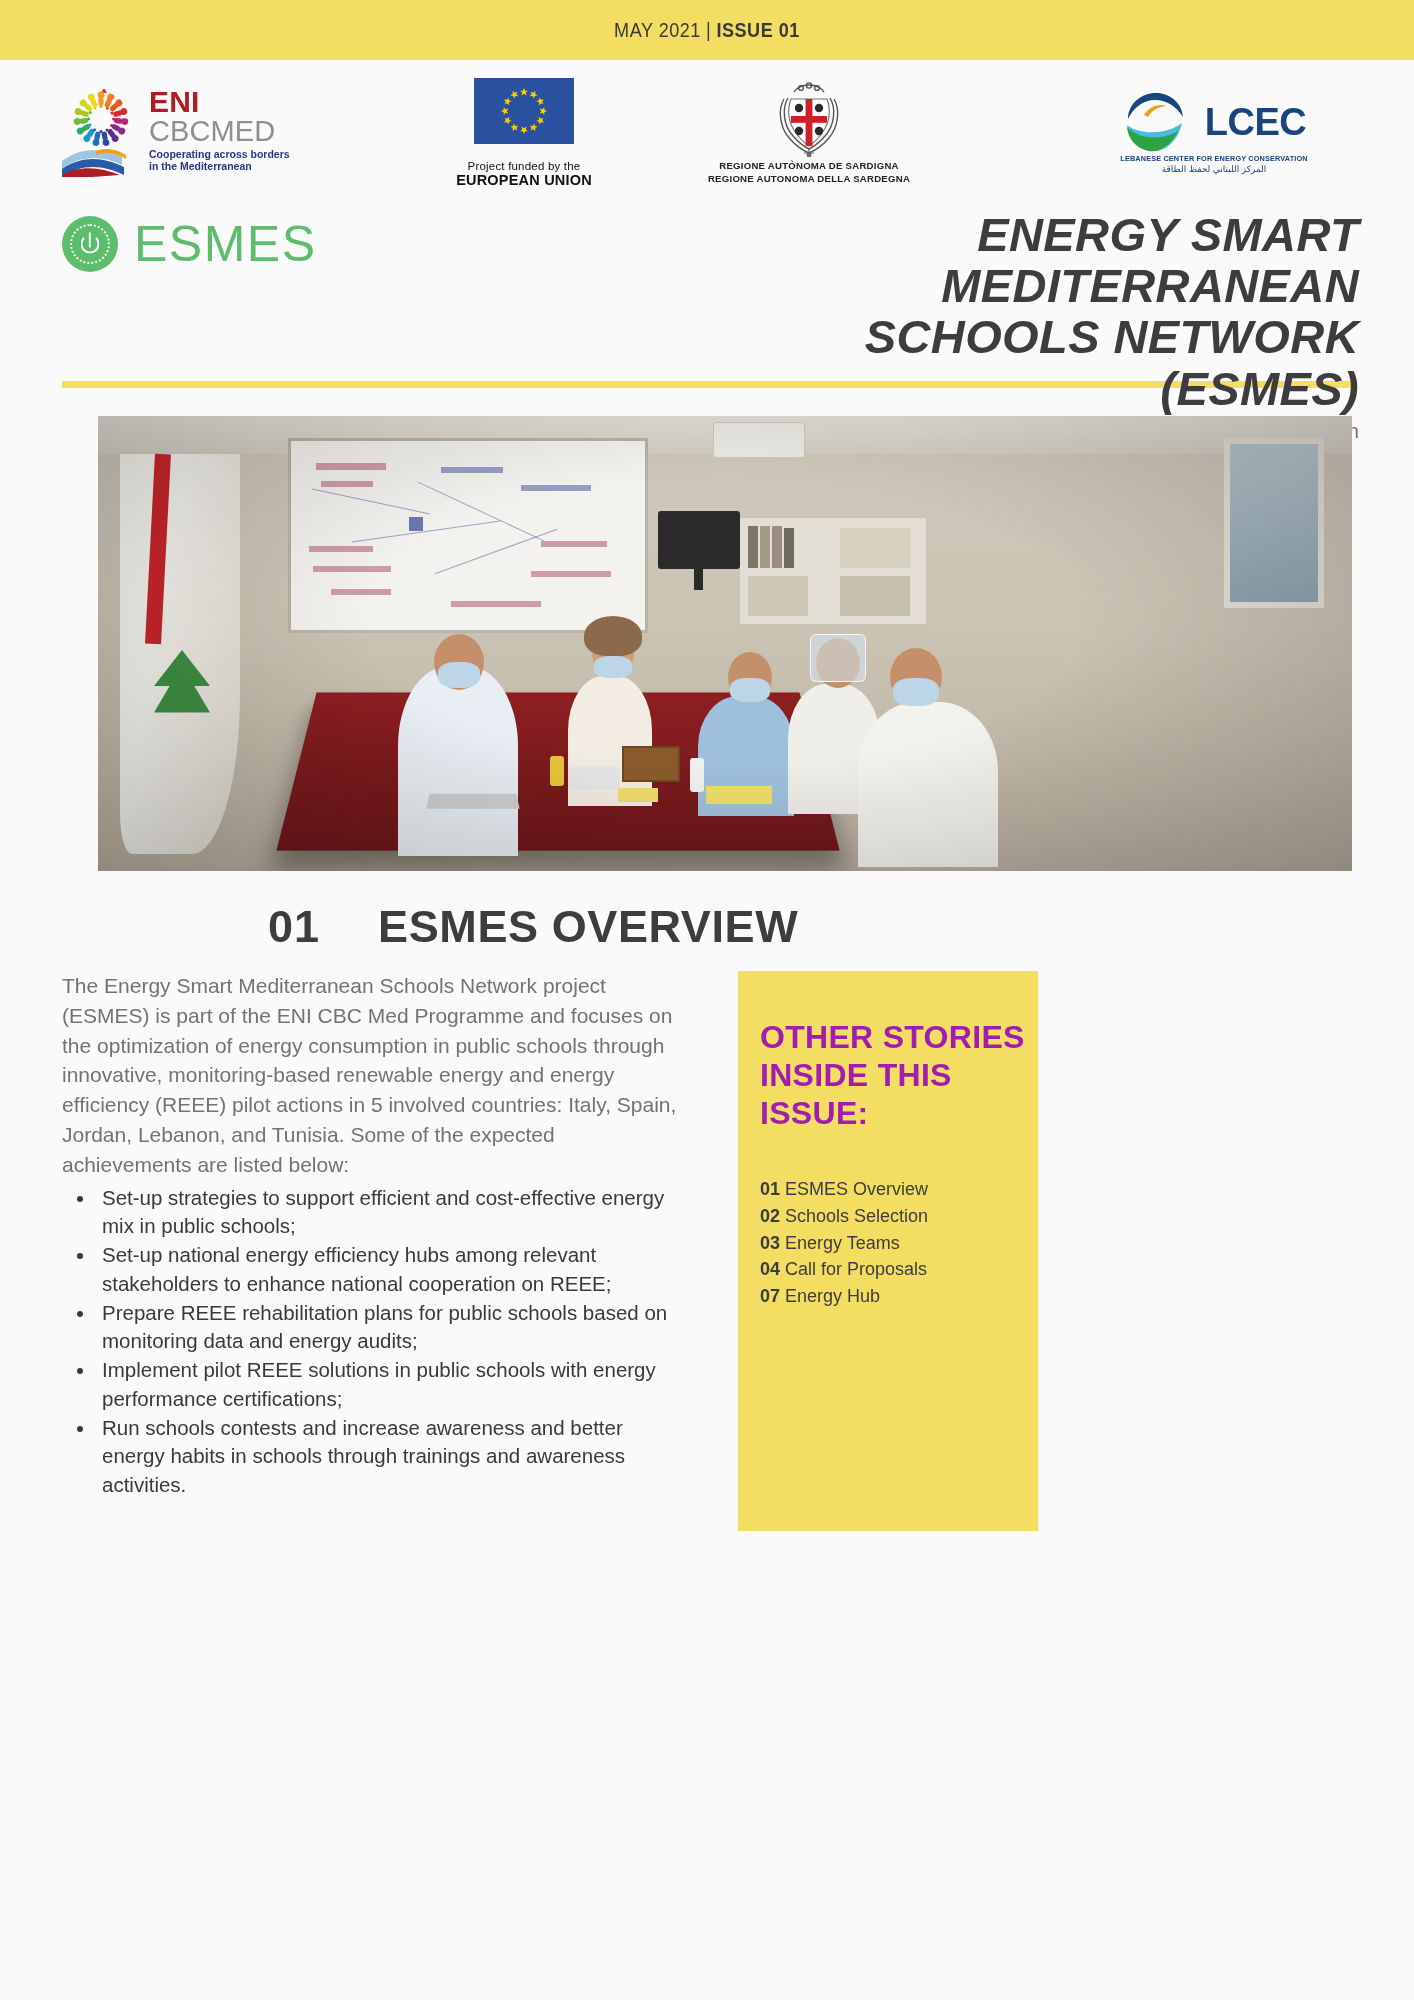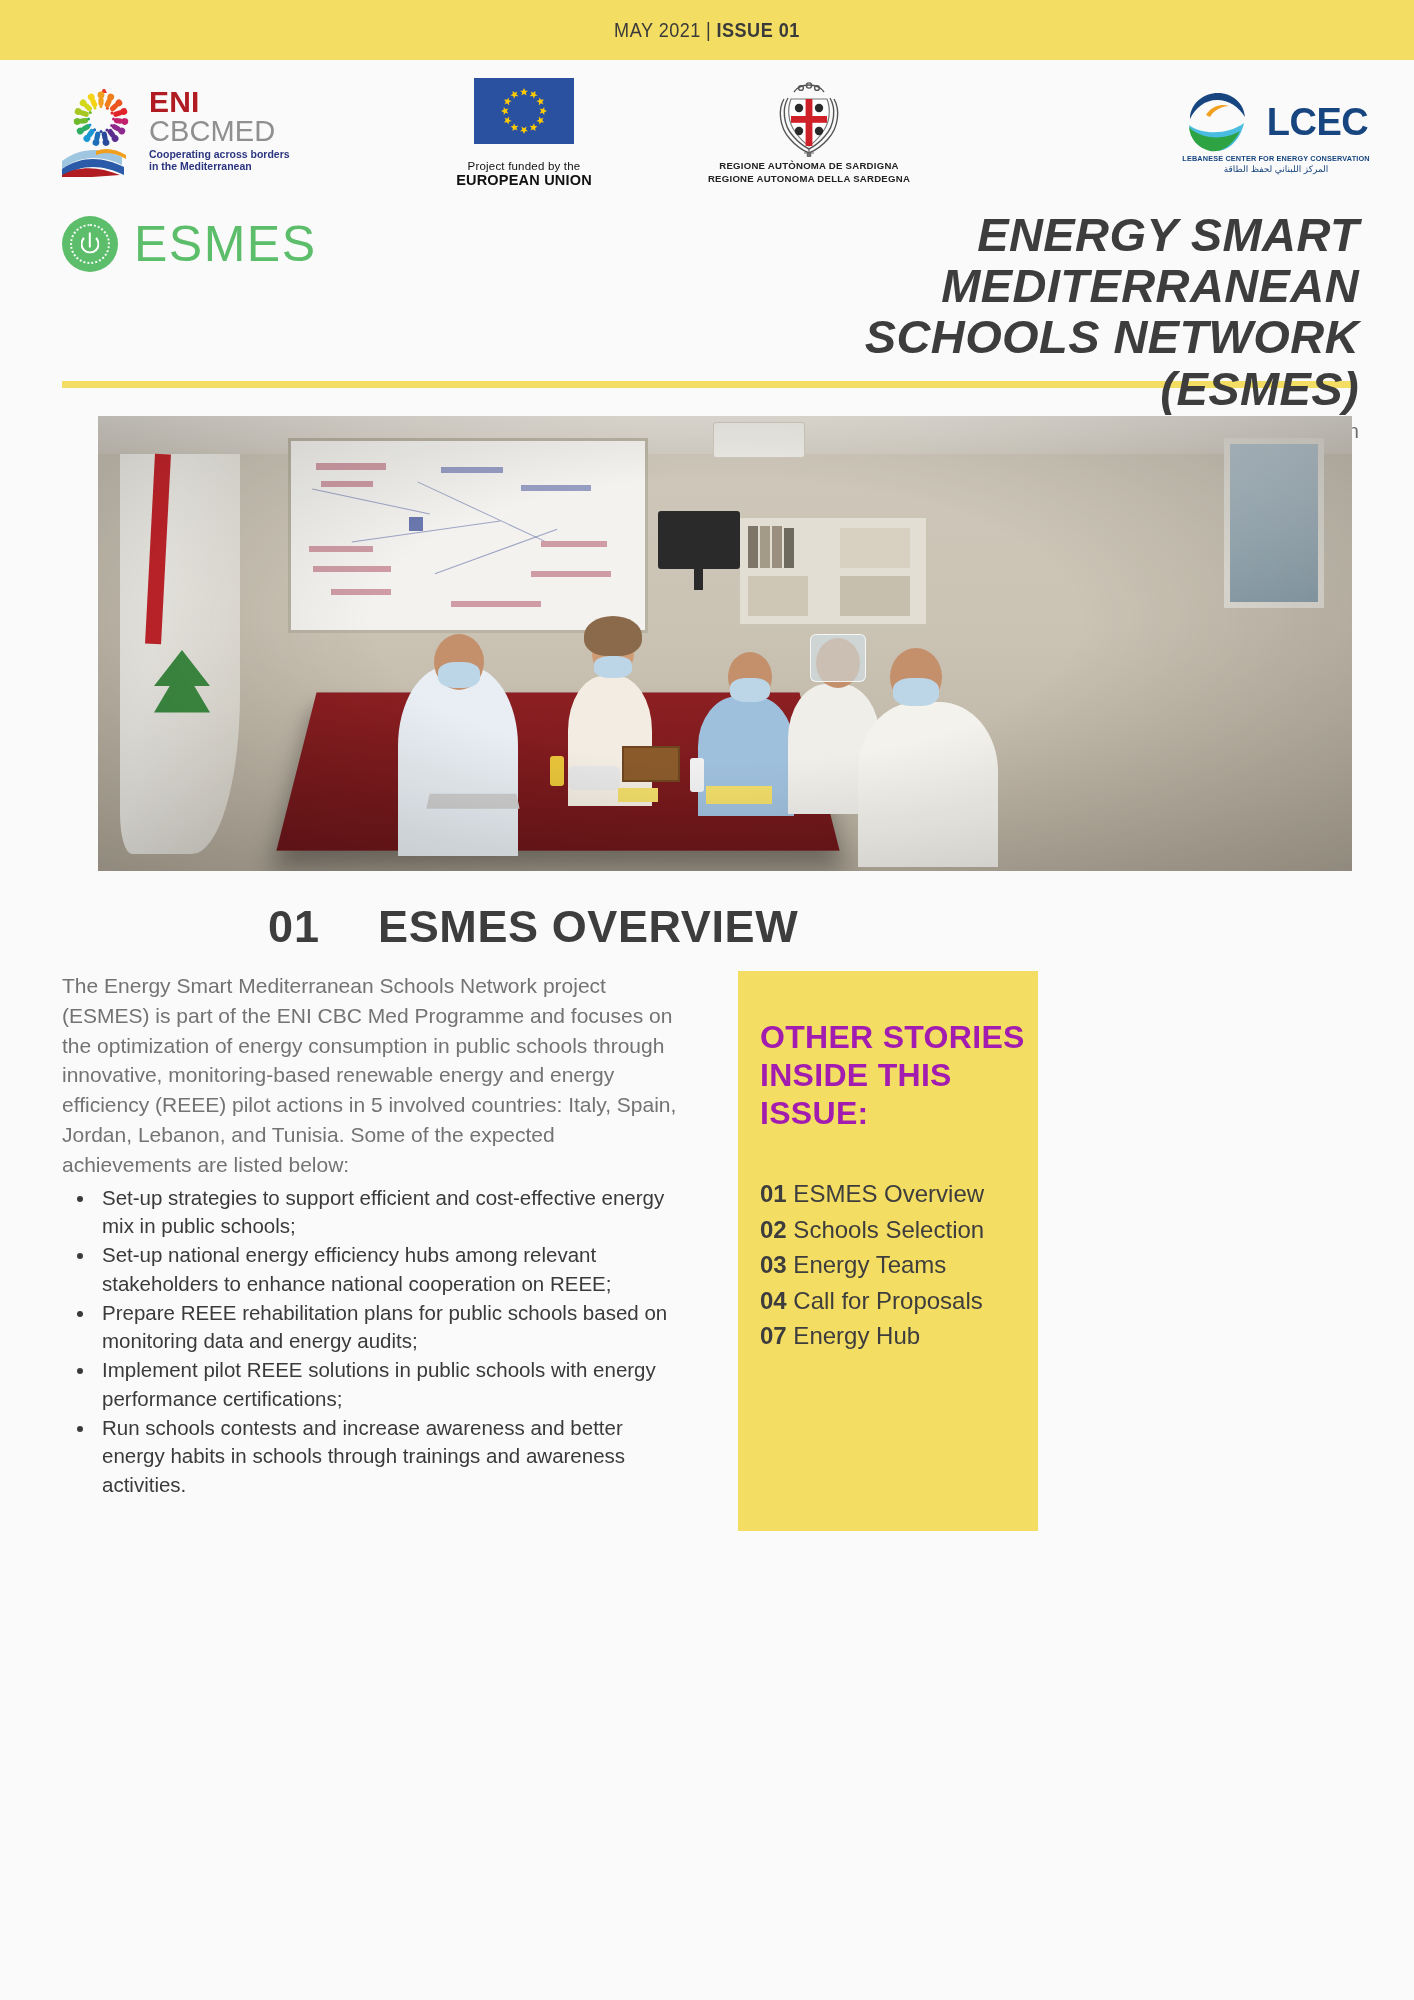--- a/index.html
+++ b/index.html
@@ -21,21 +21,21 @@
     font-size: 21px; letter-spacing: .6px; color: #3a3a3a;
     transform: scaleX(.86); transform-origin: center;
     white-space: nowrap;
   }
   .topbar-text b { font-weight: bold; }
   .topbar-sep { margin: 0 6px; font-weight: 300; }
 
   
   .logorow {
     height: 135px; display: flex; align-items: center;
-    padding: 10px 23px 0 62px; position: relative; justify-content: flex-end;
+    padding: 10px 85px 0 62px; position: relative; justify-content: flex-end;
   }
   .logo-eni { display: flex; align-items: flex-end; gap: 9px; width: 310px; }
   .eni-mark { position: relative; width: 78px; height: 88px; flex: none; }
   .eni-words { padding-bottom: 4px; }
   .eni-red {
     color: #b01c22; font-size: 30px; font-weight: bold;
     line-height: .94; letter-spacing: .2px;
   }
   .eni-gray {
     color: #8f8f8f; font-size: 29px; font-weight: 400;
@@ -199,21 +199,21 @@
     padding: 48px 0 0 22px; align-self: flex-start;
     min-height: 560px;
   }
   .sb-head {
     font-family: "Liberation Sans Narrow","Liberation Sans",sans-serif;
     font-weight: bold; font-size: 32px; line-height: 1.18; color: #a21caf;
     letter-spacing: .3px;
   }
   .sb-list { margin-top: 44px; }
   .sb-item {
-    font-size: 24px; color: #3d3d3d; line-height: 1.48; white-space: nowrap;
+    font-size: 18px; color: #3d3d3d; line-height: 1.48; white-space: nowrap;
   }
   .sb-item b { font-weight: bold; }
   .sb-item span { font-weight: 400; }
 </style>
 </head>
 <body>
 
 <div class="topbar">
   <div class="topbar-text">
     <span>MAY 2021</span><span class="topbar-sep">|</span><b>ISSUE 01</b>

